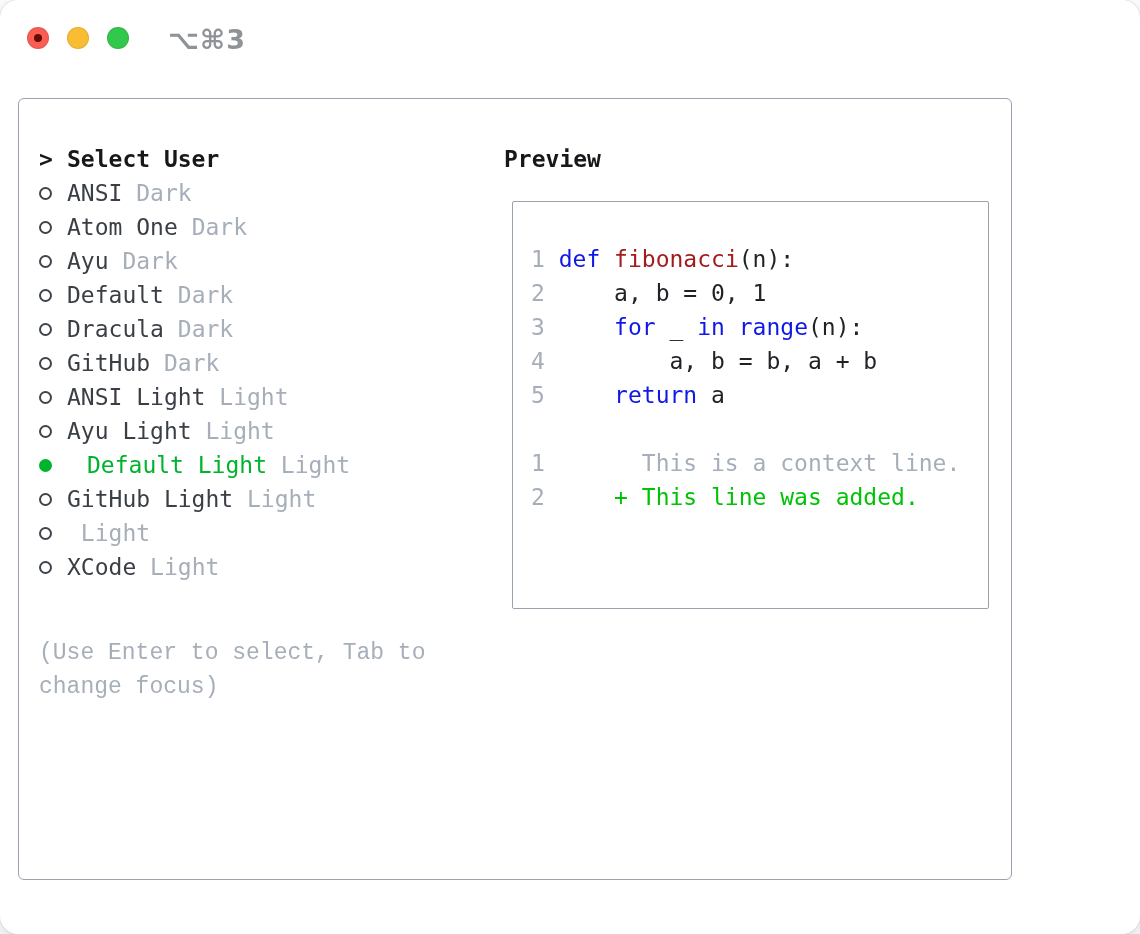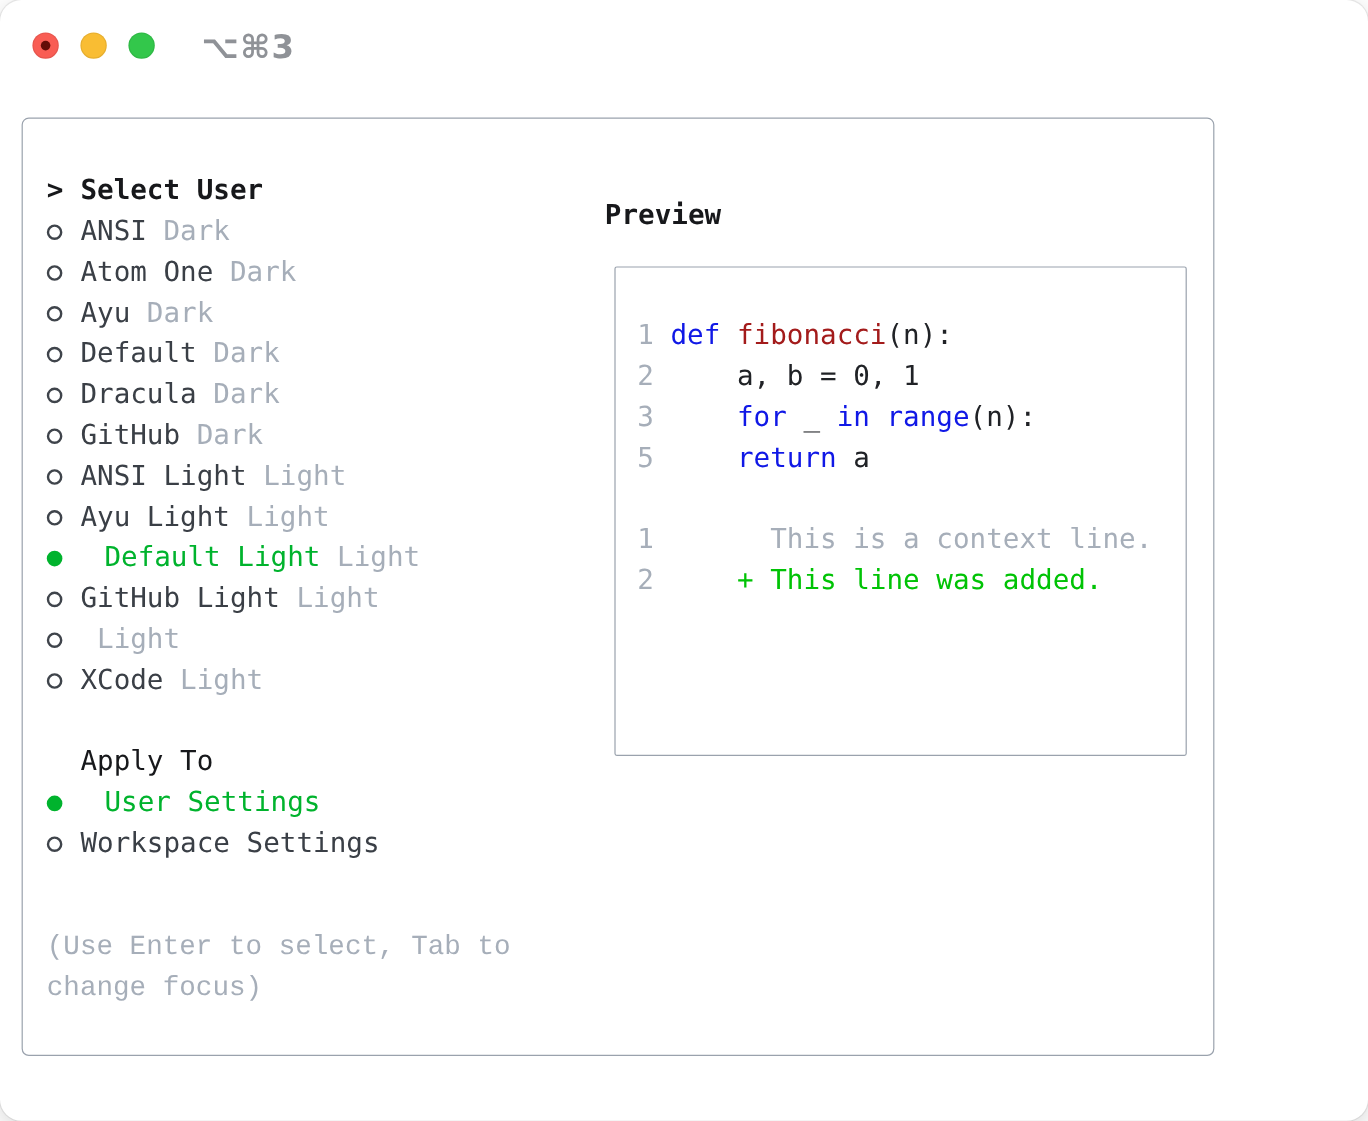--- a/index.html
+++ b/index.html
@@ -38,21 +38,21 @@
   .bullet .dotsel{width:13px;height:13px;border-radius:50%;background:var(--green);}
   .bullet.arrow{font-weight:bold;color:var(--ink);}
   .hdr{font-weight:bold;color:var(--ink);}
   .hdr2{color:var(--ink);}
   .lbl{color:var(--item);}
   .lbl.green{color:var(--green);margin-left:20px;}
   .variant{color:var(--muted);margin-left:1ch;}
   .apply-section{margin-top:34px;}
   .hint{margin-top:52px;color:var(--muted);width:440px;font-family:Liberation Mono, monospace;}
   
-  .right-col{flex:1;margin-top:21px;}
+  .right-col{flex:1;}
   .preview-title{font-weight:bold;color:var(--ink);height:34px;line-height:34px;}
   .preview-box{
     margin-top:25px;margin-left:8px;width:477px;height:408px;box-sizing:border-box;
     border:1.5px solid var(--border);border-radius:2px;
     padding:40px 0 3px 18px;overflow:hidden;
   }
   .cline{height:34px;line-height:34px;white-space:pre;}
   .t-ln{color:var(--muted);}
   .t-code{color:var(--code);}
   .t-kw{color:var(--kw);}
@@ -90,41 +90,32 @@
           <div class="row"><span class="bullet"><span class="ring"></span></span><span class="lbl">Dracula</span><span class="variant">Dark</span></div>
           <div class="row"><span class="bullet"><span class="ring"></span></span><span class="lbl">GitHub</span><span class="variant">Dark</span></div>
           <div class="row"><span class="bullet"><span class="ring"></span></span><span class="lbl">ANSI Light</span><span class="variant">Light</span></div>
           <div class="row"><span class="bullet"><span class="ring"></span></span><span class="lbl">Ayu Light</span><span class="variant">Light</span></div>
           <div class="row"><span class="bullet"><span class="dotsel"></span></span><span class="lbl green">Default Light</span><span class="variant">Light</span></div>
           <div class="row"><span class="bullet"><span class="ring"></span></span><span class="lbl">GitHub Light</span><span class="variant">Light</span></div>
           <div class="row"><span class="bullet"><span class="ring"></span></span><span class="variant">Light</span></div>
           <div class="row"><span class="bullet"><span class="ring"></span></span><span class="lbl">XCode</span><span class="variant">Light</span></div>
         </div>
 
-      <div class="apply-section">
-        <div class="row">
-          <span class="bullet"></span>
-          <span class="hdr2">Apply To</span>
-        </div>
-        <div id="apply-options">
-            <div class="row"><span class="bullet"><span class="dotsel"></span></span><span class="lbl green">User Settings</span></div>
-            <div class="row"><span class="bullet"><span class="ring"></span></span><span class="lbl">Workspace Settings</span></div>
-          </div>
-      </div>
 
       <div class="hint">(Use Enter to select, Tab to change focus)</div>
     </div>
 
     <div class="right-col">
       <div class="preview-title">Preview</div>
       <div class="preview-box">
         <div id="preview-code">
             <div class="cline"><span class="t-ln">1 </span><span class="t-kw">def</span><span class="t-code"> </span><span class="t-fn">fibonacci</span><span class="t-code">(n):</span></div>
             <div class="cline"><span class="t-ln">2 </span><span class="t-code">    a, b = 0, 1</span></div>
             <div class="cline"><span class="t-ln">3 </span><span class="t-code">    </span><span class="t-kw">for</span><span class="t-code"> _ </span><span class="t-kw">in</span><span class="t-code"> </span><span class="t-kw">range</span><span class="t-code">(n):</span></div>
+            <div class="cline"><span class="t-ln">4 </span><span class="t-code">        a, b = b, a + b</span></div>
             <div class="cline"><span class="t-ln">5 </span><span class="t-code">    </span><span class="t-kw">return</span><span class="t-code"> a</span></div>
             <div class="cline"></div>
             <div class="cline"><span class="t-ln">1 </span><span class="t-ctx">      This is a context line.</span></div>
             <div class="cline"><span class="t-ln">2 </span><span class="t-add">    + This line was added.</span></div>
           </div>
       </div>
     </div>
   </div>
 </div>
 

